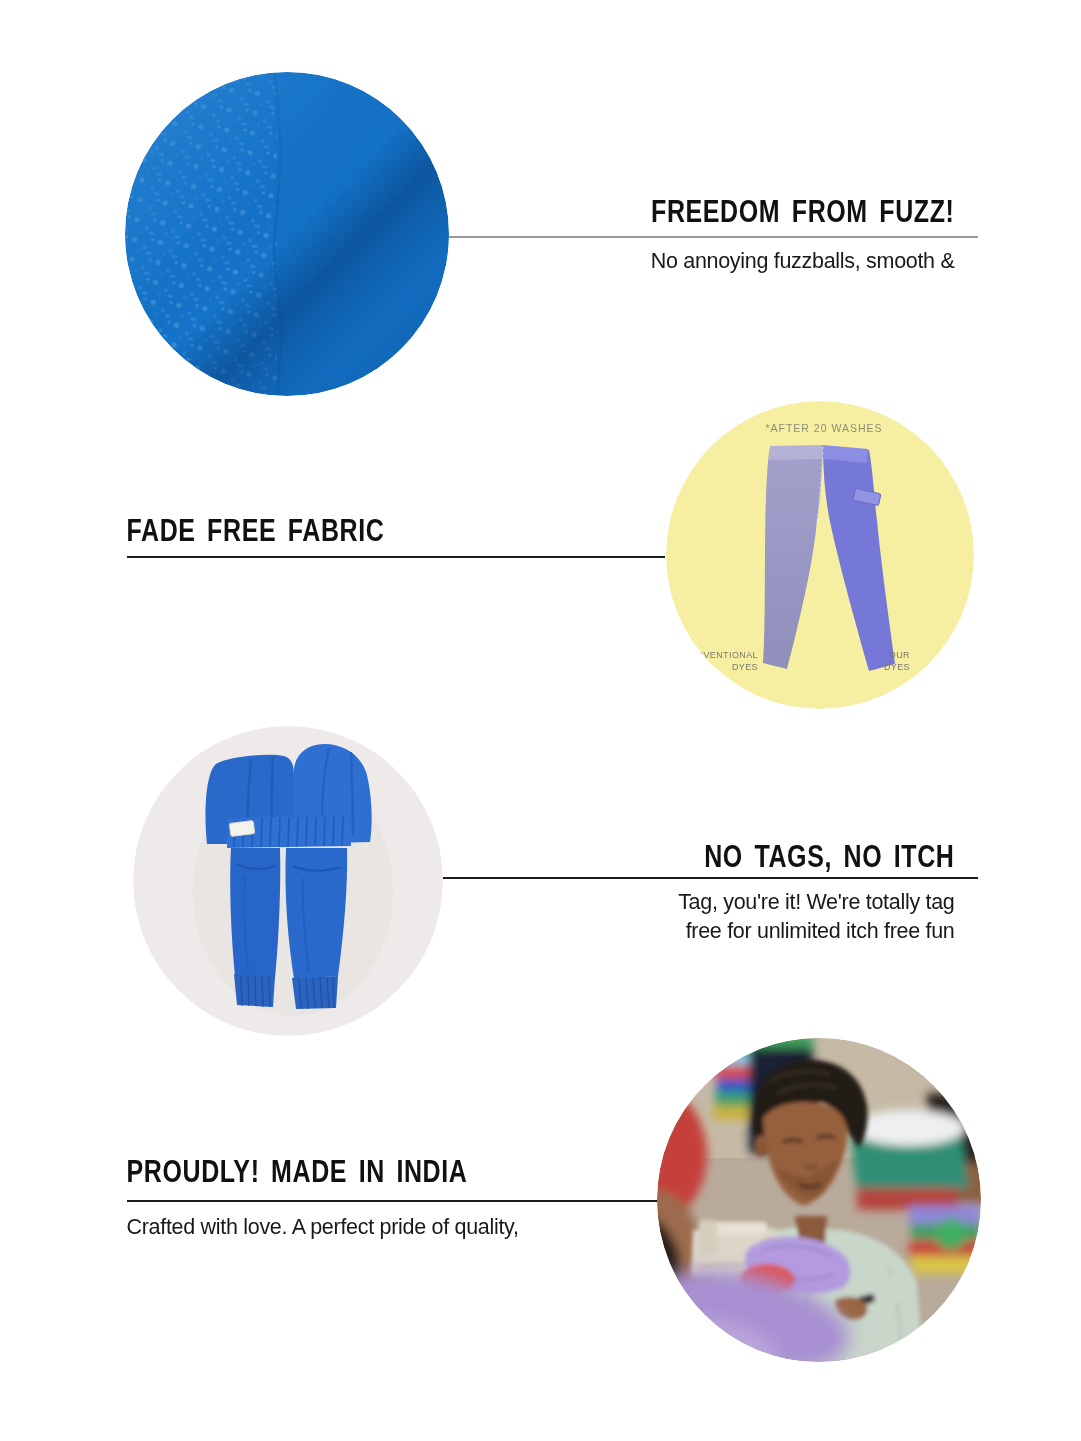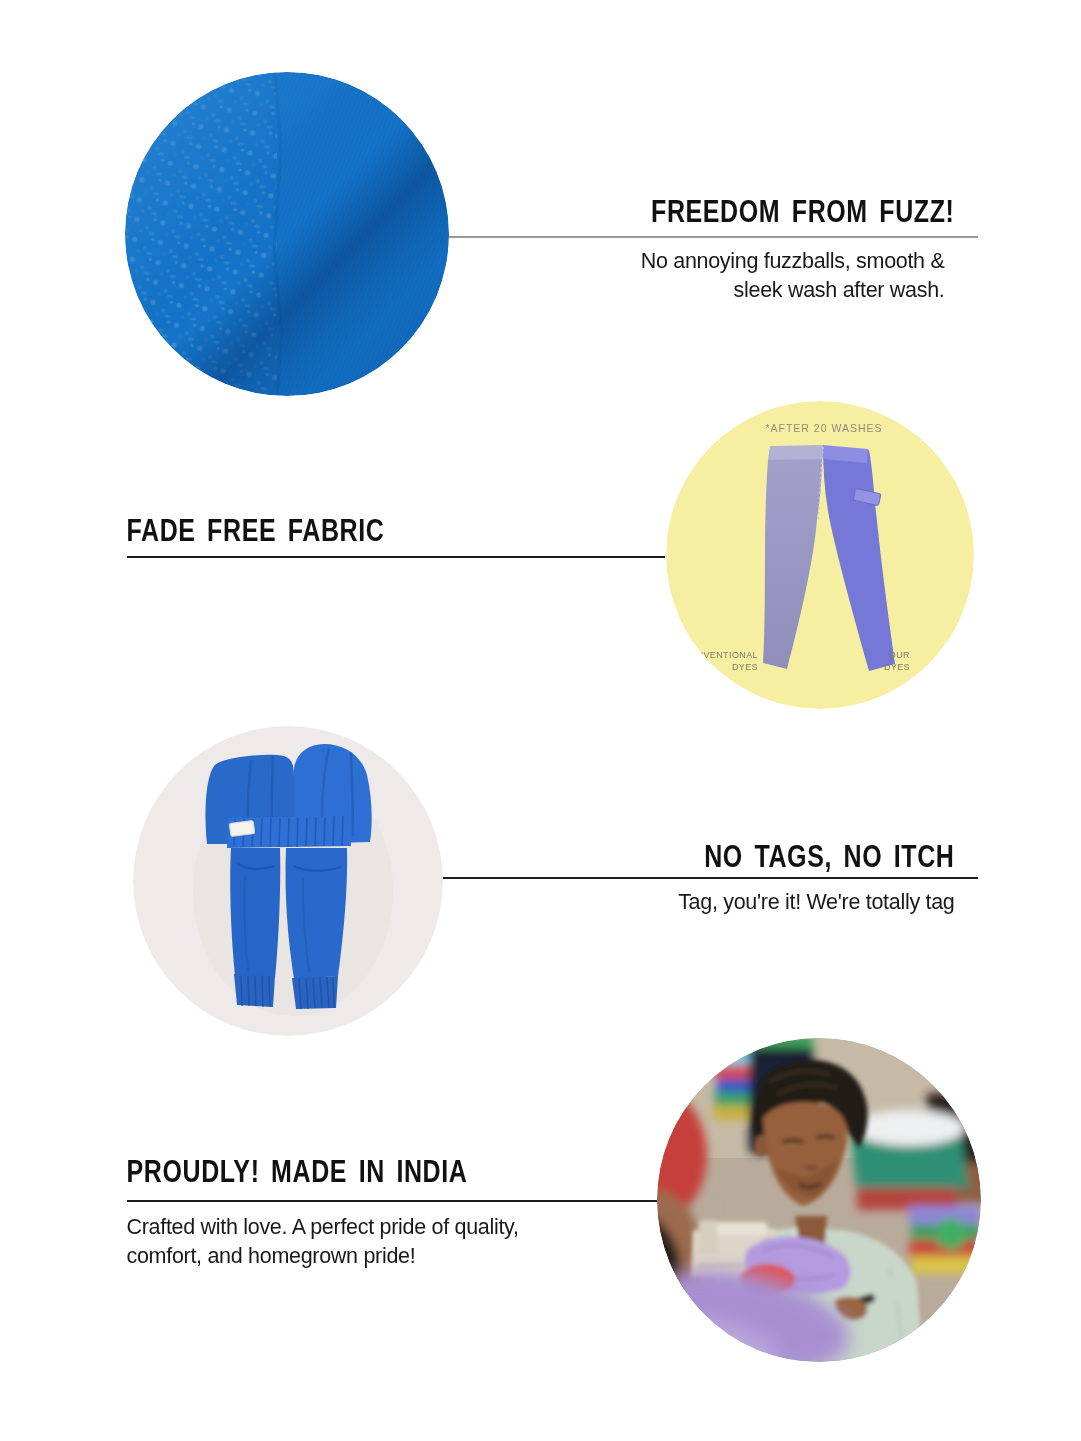--- a/index.html
+++ b/index.html
@@ -24,21 +24,21 @@
   }
   .body span{display:block;}
   .t-right{text-align:right;}
   .rule{position:absolute;height:2px;background:#1c1c1c;}
   .rule-gray{background:#98989a;}
 
   
   .s1-circle{left:113px;top:72px;width:324px;height:324px;}
   .s1-heading{right:115px;top:193px;}
   .s1-rule{left:437px;top:236px;width:529px;}
-  .s1-body{right:125px;top:247px;}
+  .s1-body{right:115px;top:247px;}
   
   .s2-heading{left:115px;top:512px;}
   .s2-rule{left:115px;top:556px;width:538px;}
   .s2-body{left:115px;top:567px;}
   .s2-circle{left:654px;top:401px;width:308px;height:308px;text-align:right;}
   
   .s3-circle{left:121px;top:726px;width:310px;height:310px;}
   .s3-heading{right:115px;top:838px;}
   .s3-rule{left:431px;top:877px;width:535px;}
   .s3-body{right:115px;top:888px;}
@@ -85,21 +85,20 @@
           <rect width="152" height="324" fill="url(#fuzzdots)"></rect>
           <path d="M150,0 L156,80 L149,180 L157,260 L152,324" stroke="#0d63b2" stroke-width="3" fill="none" opacity="0.5"></path>
           <rect width="324" height="324" fill="url(#fabricShade)"></rect>
         </g>
       </svg>
     </div>
     <div class="rule rule-gray s1-rule"></div>
     <h2 class="heading h-right s1-heading">FREEDOM FROM FUZZ!</h2>
     <p class="body t-right s1-body">
       <span>No annoying fuzzballs, smooth &amp;</span>
-      <span>sleek wash after wash.</span>
     </p>
   </section>
 
   <section>
     <h2 class="heading h-left s2-heading">FADE FREE FABRIC</h2>
     <div class="rule s2-rule"></div>
     <p class="body s2-body">
     </p>
     <div class="circle s2-circle">
       <svg viewBox="0 0 308 308" aria-hidden="true">
@@ -177,29 +176,29 @@
             <line x1="187" y1="251" x2="189" y2="282"></line>
           <line x1="194" y1="251" x2="196" y2="282"></line>
             <line x1="200" y1="251" x2="201" y2="282"></line>
         </g>
       </svg>
     </div>
     <h2 class="heading h-right s3-heading">NO TAGS, NO ITCH</h2>
     <div class="rule s3-rule"></div>
     <p class="body t-right s3-body">
       <span>Tag, you're it! We're totally tag</span>
+      <span>free for unlimited itch free fun</span>
     </p>
   </section>
 
   <section>
     <h2 class="heading h-left s4-heading">PROUDLY! MADE IN INDIA</h2>
     <div class="rule s4-rule"></div>
     <p class="body s4-body">
       <span>Crafted with love. A perfect pride of quality,</span>
-      <span>comfort, and homegrown pride!</span>
     </p>
     <div class="circle s4-circle">
       <svg viewBox="0 0 324 324" aria-hidden="true">
         <defs>
           <clipPath id="clipPhoto">
               <circle cx="162" cy="162" r="162"></circle>
             </clipPath>
           <filter id="fbg" x="-20%" y="-20%" width="140%" height="140%">
               <feGaussianBlur stdDeviation="5"></feGaussianBlur>
             </filter>

